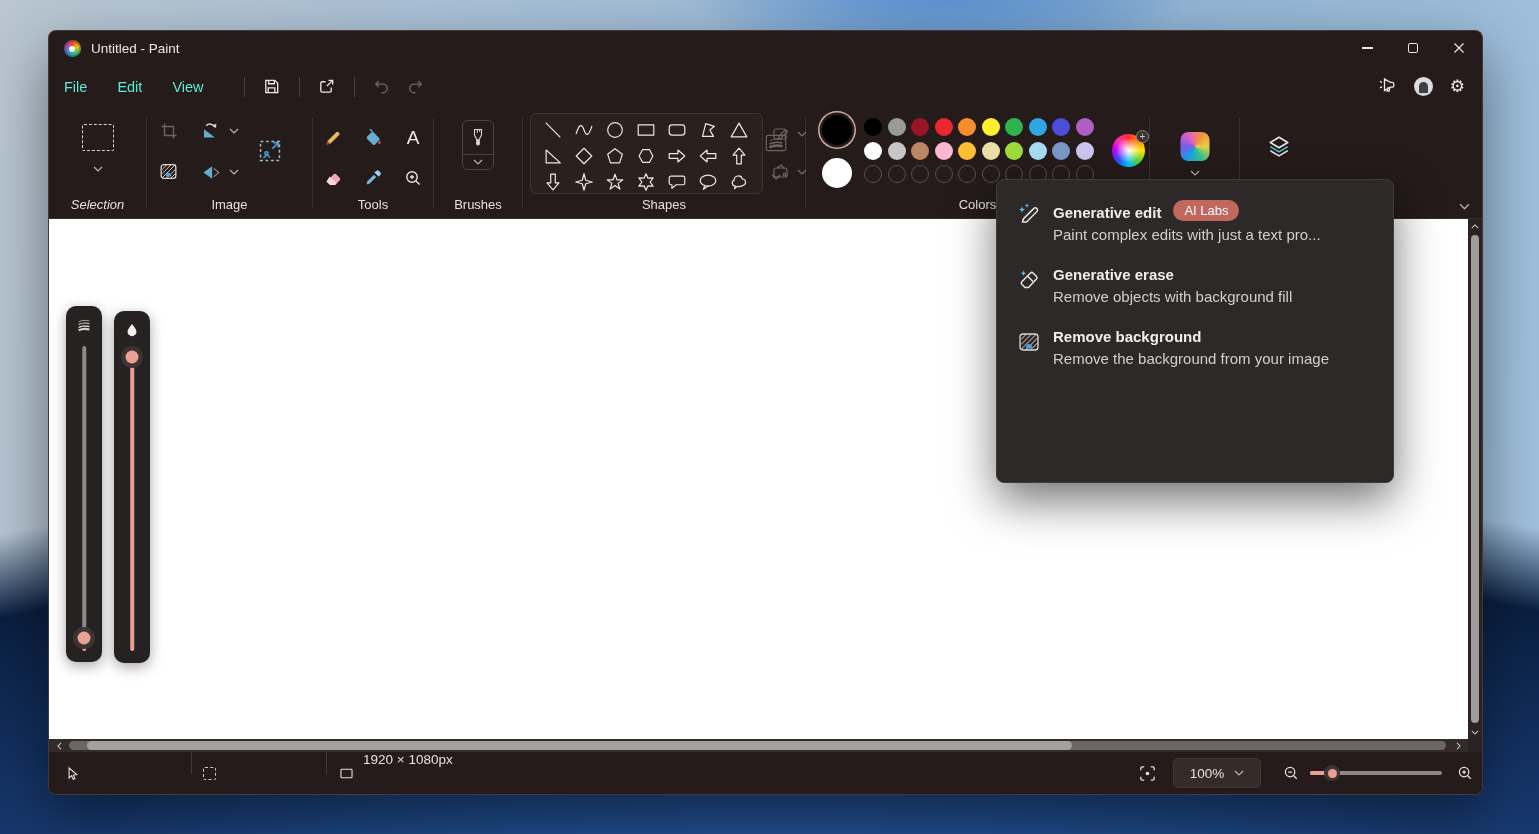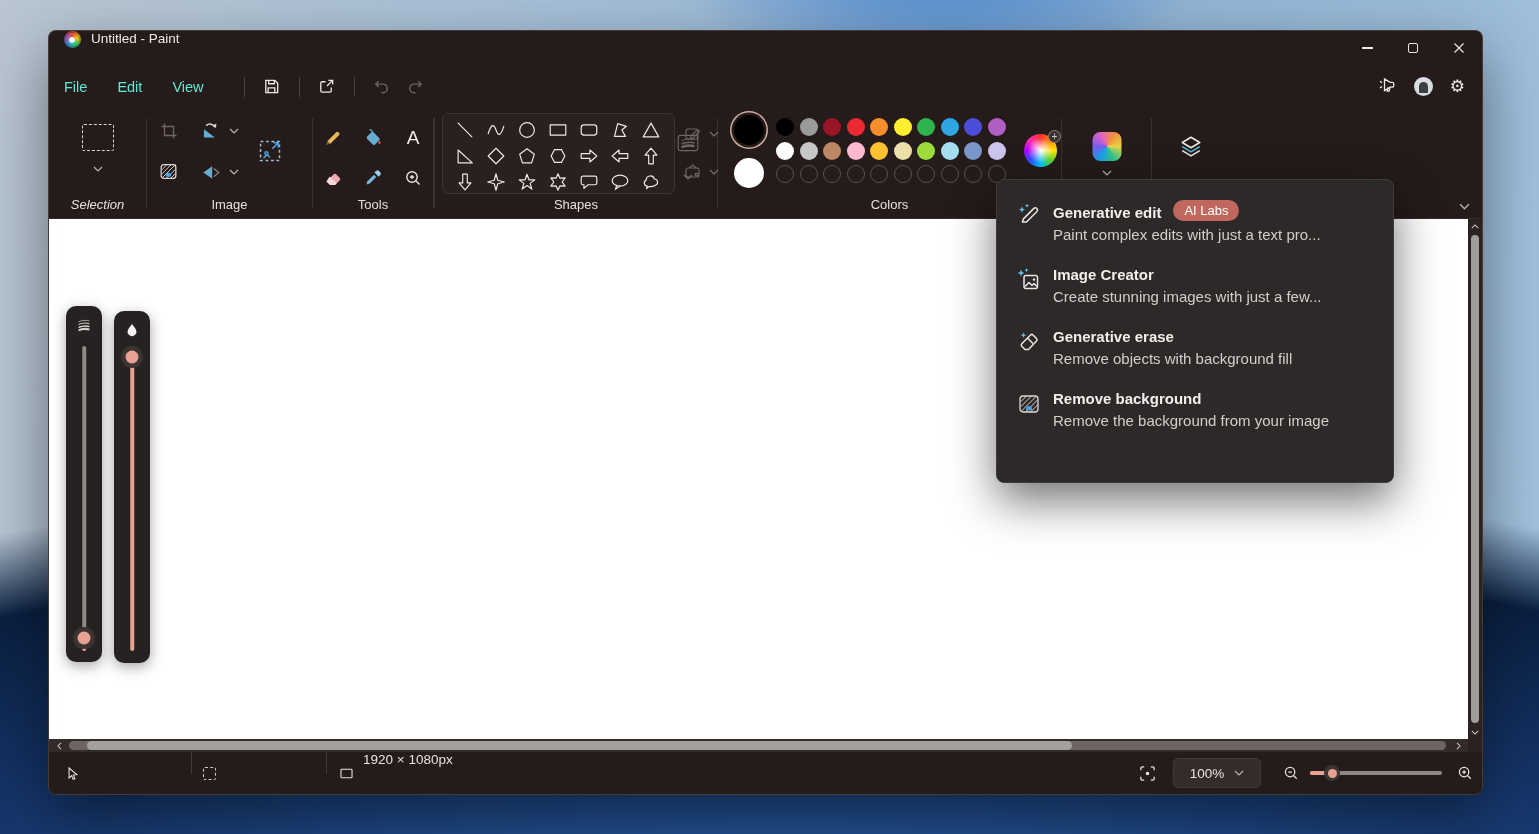--- a/index.html
+++ b/index.html
@@ -13,21 +13,21 @@
     background-image:
       radial-gradient(420px 320px at 61% -12%, rgba(44,116,205,.95) 0%, rgba(44,116,205,0) 68%),
       radial-gradient(2200px 720px at 51% 118%, #2f6fc0 0%, #16366b 42%, #0a1f40 62%, rgba(10,31,64,0) 72%),
       linear-gradient(100deg,#b9c6d1 0%,#a4bed7 35%,#8fb2d2 65%,#a3c2de 100%);
   }
   .window{ position:absolute; left:48px; top:30px; width:1435px; height:765px;
     background:var(--chrome); border-radius:8px; border:1px solid rgba(130,118,112,.35);
     box-shadow:0 24px 60px rgba(0,0,0,.45); display:flex; flex-direction:column; overflow:hidden; }
 
   
-  .titlebar{ height:34px; display:flex; flex:0 0 auto; }
+  .titlebar{ height:34px; display:flex; align-items:center; flex:0 0 auto; }
   .app-icon{ width:17px; height:17px; border-radius:50%; margin-left:15px;
     background:conic-gradient(#e74c3c,#f1c40f,#2ecc71,#3498db,#9b59b6,#e74c3c);
     box-shadow:inset 0 0 0 2px rgba(0,0,0,.25); position:relative; }
   .app-icon:after{ content:""; position:absolute; left:5px; top:6px; width:6px; height:6px; border-radius:50%; background:#f4f8fb; }
   .titlebar .title{ margin-left:10px; font-size:13.5px; color:#ece7e5; }
   .win-controls{ margin-left:auto; display:flex; height:100%; }
   .win-btn{ width:46px; height:100%; background:transparent; border:none; display:flex; align-items:center; justify-content:center; color:var(--text); cursor:default; }
   .min-glyph{ width:11px; height:1.2px; background:var(--text); display:block; }
   .max-glyph{ width:10px; height:10px; border:1.2px solid var(--text); border-radius:2px; display:block; }
 
@@ -305,20 +305,38 @@
                 <circle cx="9" cy="9" r="5.2"></circle>
                 <path d="M13 13 l3.6 3.6"></path>
                 <path d="M9 6.9 v4.2 M6.9 9 h4.2"></path>
               </svg>
           </span>
         </div>
         <div class="glabel">Tools</div>
       </div>
       <div class="rsep"></div>
 
+      <div class="rgroup g-brushes">
+        <div class="brush-split">
+          <span class="bi">
+            <svg width="18" height="22" viewBox="0 0 18 22" fill="none" stroke="#ddd7d5" stroke-width="1.1">
+                <path d="M5.5 2.5 h7 v5 c0 1.6-1 2.3-1.5 3.3 L10.3 13 H7.7 L7 10.8 C6.5 9.8 5.5 9.1 5.5 7.5 Z"></path>
+                <path d="M8.3 2.5 v3.2 M10.6 2.5 v2.2"></path>
+                <path fill="#ddd7d5" d="M8 13 h2 l.4 3.6 a1.4 1.4 0 0 1 -2.8 0 Z"></path>
+              </svg>
+          </span>
+          <span class="bdiv"></span>
+          <span class="chev">
+              <svg width="10" height="6" viewBox="0 0 10 6">
+                <path d="M1 1 l4 4 4-4" stroke="currentColor" fill="none" stroke-width="1.2"></path>
+              </svg>
+            </span>
+        </div>
+        <div class="glabel">Brushes</div>
+      </div>
       <div class="rsep"></div>
 
       <div class="rgroup g-shapes">
         <div class="shapes-panel">
           <div class="shapes-grid">
               <div class="shape-cell">
                 <svg width="22" height="22" viewBox="0 0 24 24">
                   <path d="M4.5 4.5 L19.5 19.5"></path>
                 </svg>
               </div>
@@ -664,37 +682,20 @@
             <div class="cm-title-row">
               <span class="cm-title">Generative edit</span>
               <span class="cm-badge" style="background: rgb(192, 104, 94);">AI Labs</span>
             </div>
             <div class="cm-desc">Paint complex edits with just a text pro...</div>
           </div>
         </div>
         <div class="cm-item">
           <span class="cm-icon">
             <svg width="26" height="26" viewBox="0 0 26 26">
-              <rect x="8" y="8.5" width="13.5" height="13" rx="2" fill="none" stroke="#e9e4e2" stroke-width="1.5"></rect>
-              <path d="M9 19.5 l4 -4 3 3 2 -2 3 3" stroke="#e9e4e2" fill="none" stroke-width="1.5" stroke-linejoin="round"></path>
-              <circle cx="18" cy="12.5" r="1.2" fill="#e9e4e2"></circle>
-              <path fill="#5fc2e7" d="M5 2.5 l1 2.5 2.5 1 -2.5 1 -1 2.5 -1 -2.5 -2.5 -1 2.5 -1 Z"></path>
-              <path fill="#5fc2e7" d="M10.5 1 l.6 1.6 1.6 .6 -1.6 .6 -.6 1.6 -.6 -1.6 -1.6 -.6 1.6 -.6 Z"></path>
-            </svg>
-          </span>
-          <div class="cm-text">
-            <div class="cm-title-row">
-              <span class="cm-title">Image Creator</span>
-            </div>
-            <div class="cm-desc">Create stunning images with just a few...</div>
-          </div>
-        </div>
-        <div class="cm-item">
-          <span class="cm-icon">
-            <svg width="26" height="26" viewBox="0 0 26 26">
               <path fill="none" stroke="#e9e4e2" stroke-width="1.5" stroke-linejoin="round" d="M9 20.5 l-3.2 -3.2 a1.8 1.8 0 0 1 0 -2.5 L14.5 6 a1.8 1.8 0 0 1 2.5 0 L20.5 9.5 a1.8 1.8 0 0 1 0 2.5 L12.5 20.5 Z"></path>
               <path d="M11.5 9 l5.5 5.5" stroke="#e9e4e2" stroke-width="1.5"></path>
               <path fill="#5fc2e7" d="M7.5 3.5 l.8 2 2 .8 -2 .8 -.8 2 -.8 -2 -2 -.8 2 -.8 Z"></path>
             </svg>
           </span>
           <div class="cm-text">
             <div class="cm-title-row">
               <span class="cm-title">Generative erase</span>
             </div>
             <div class="cm-desc">Remove objects with background fill</div>

